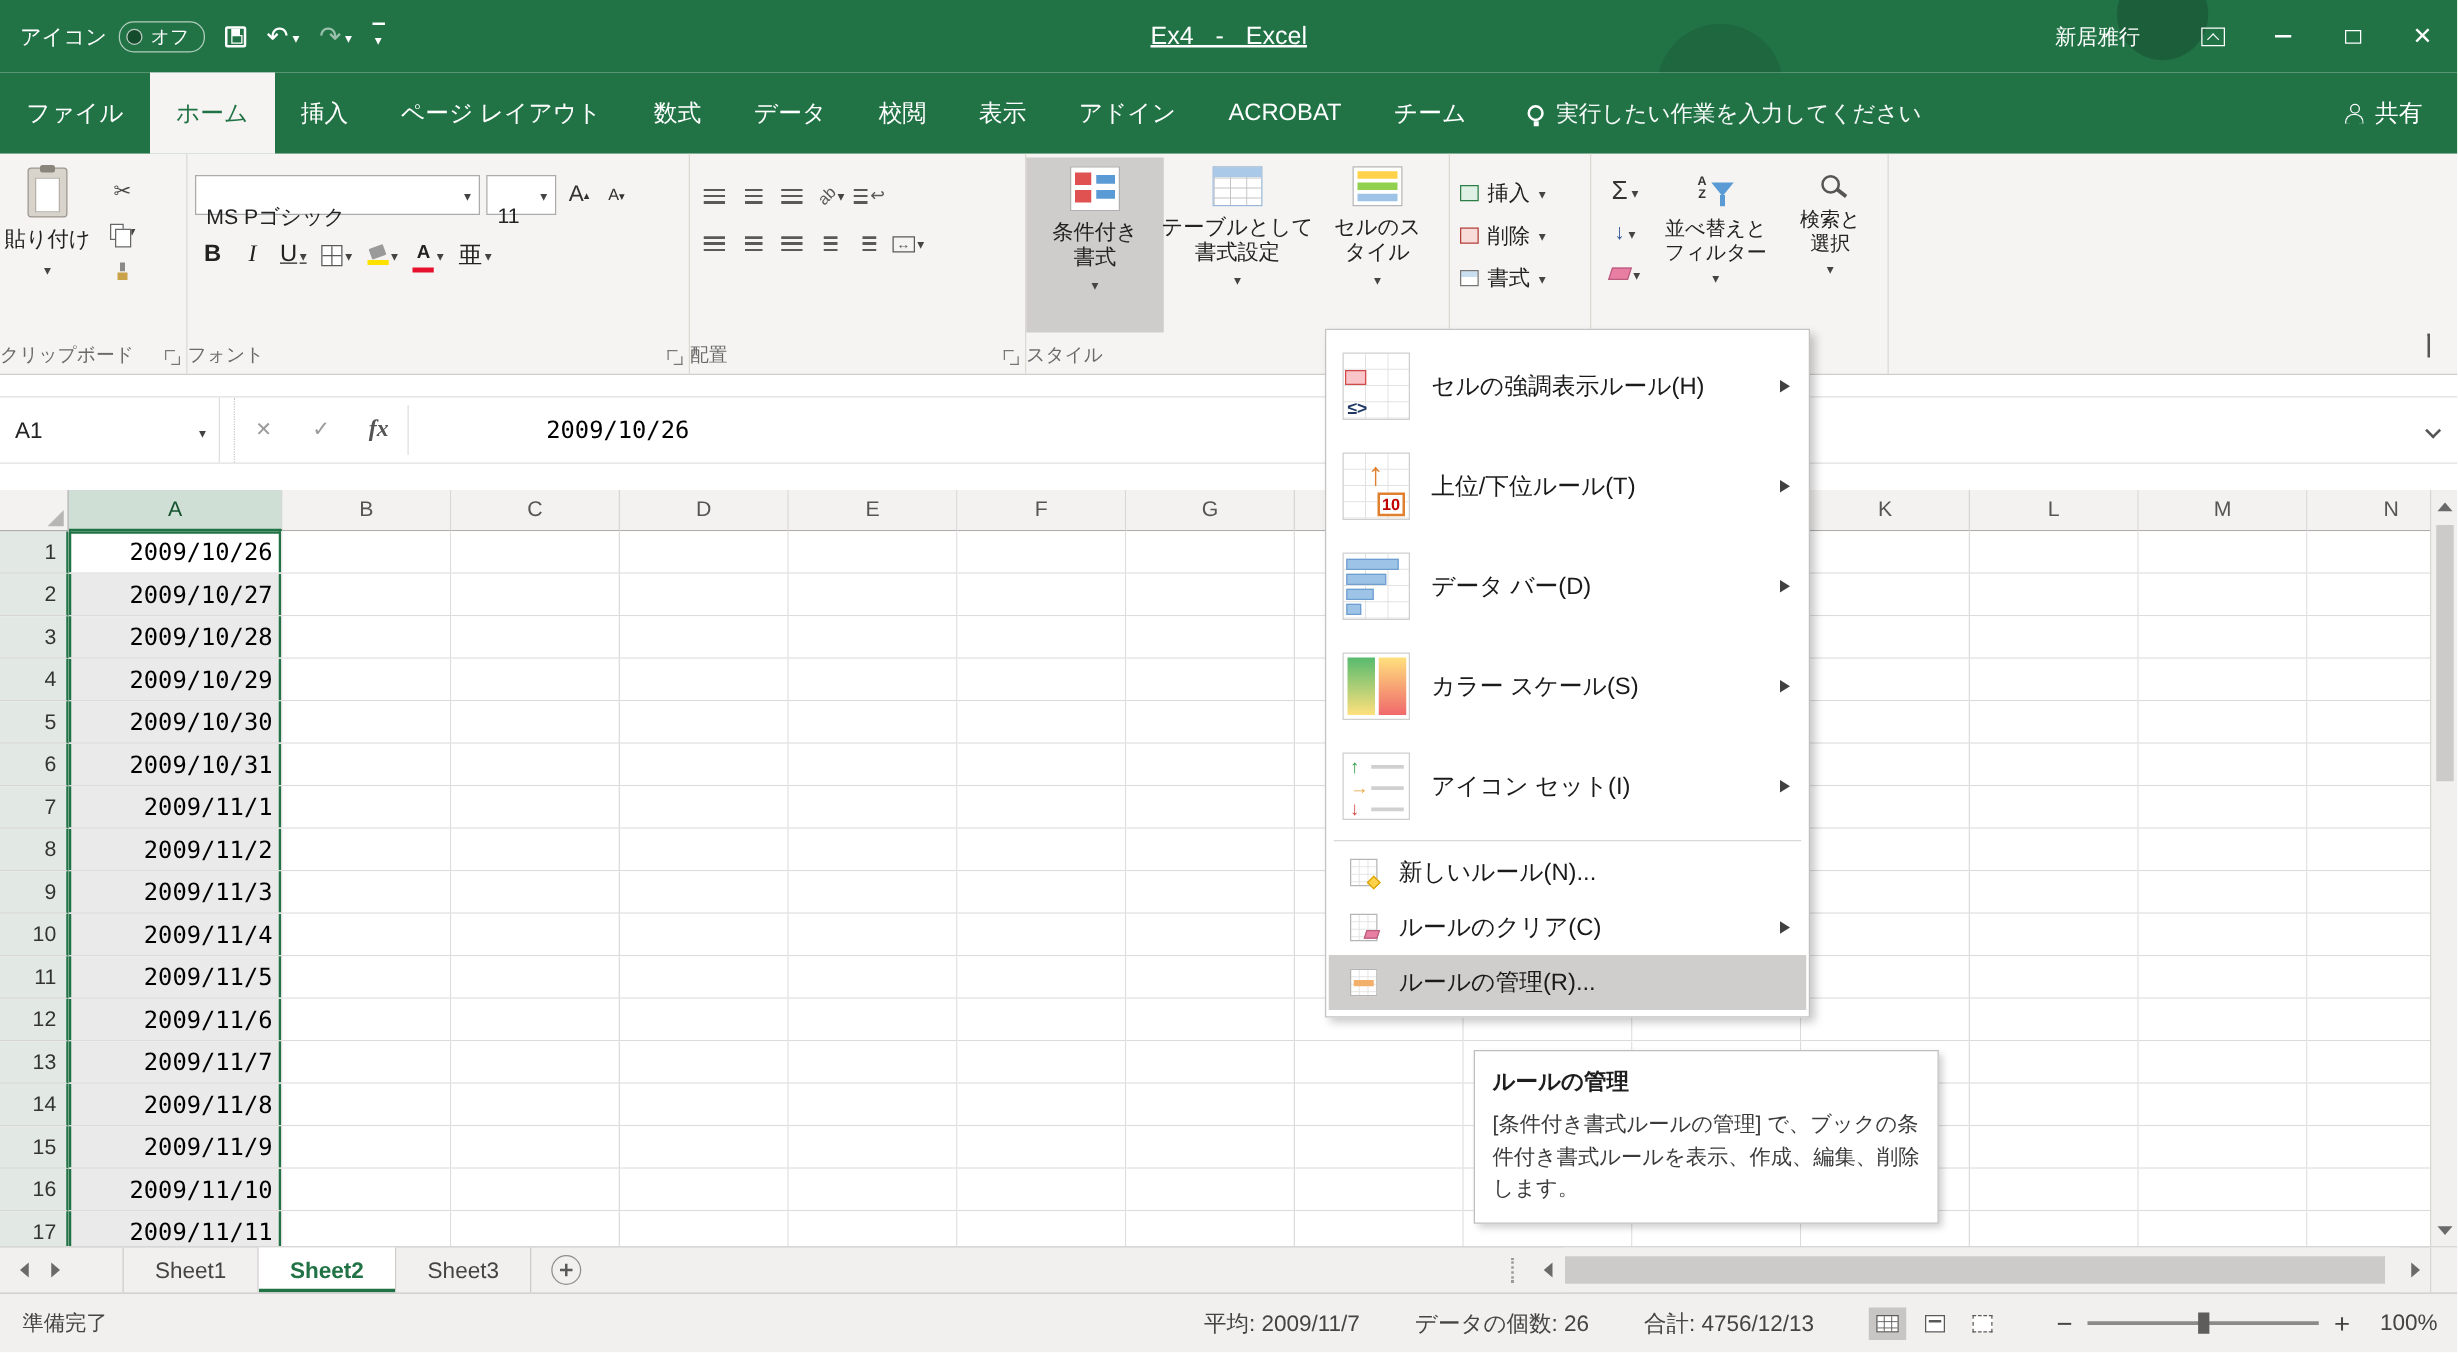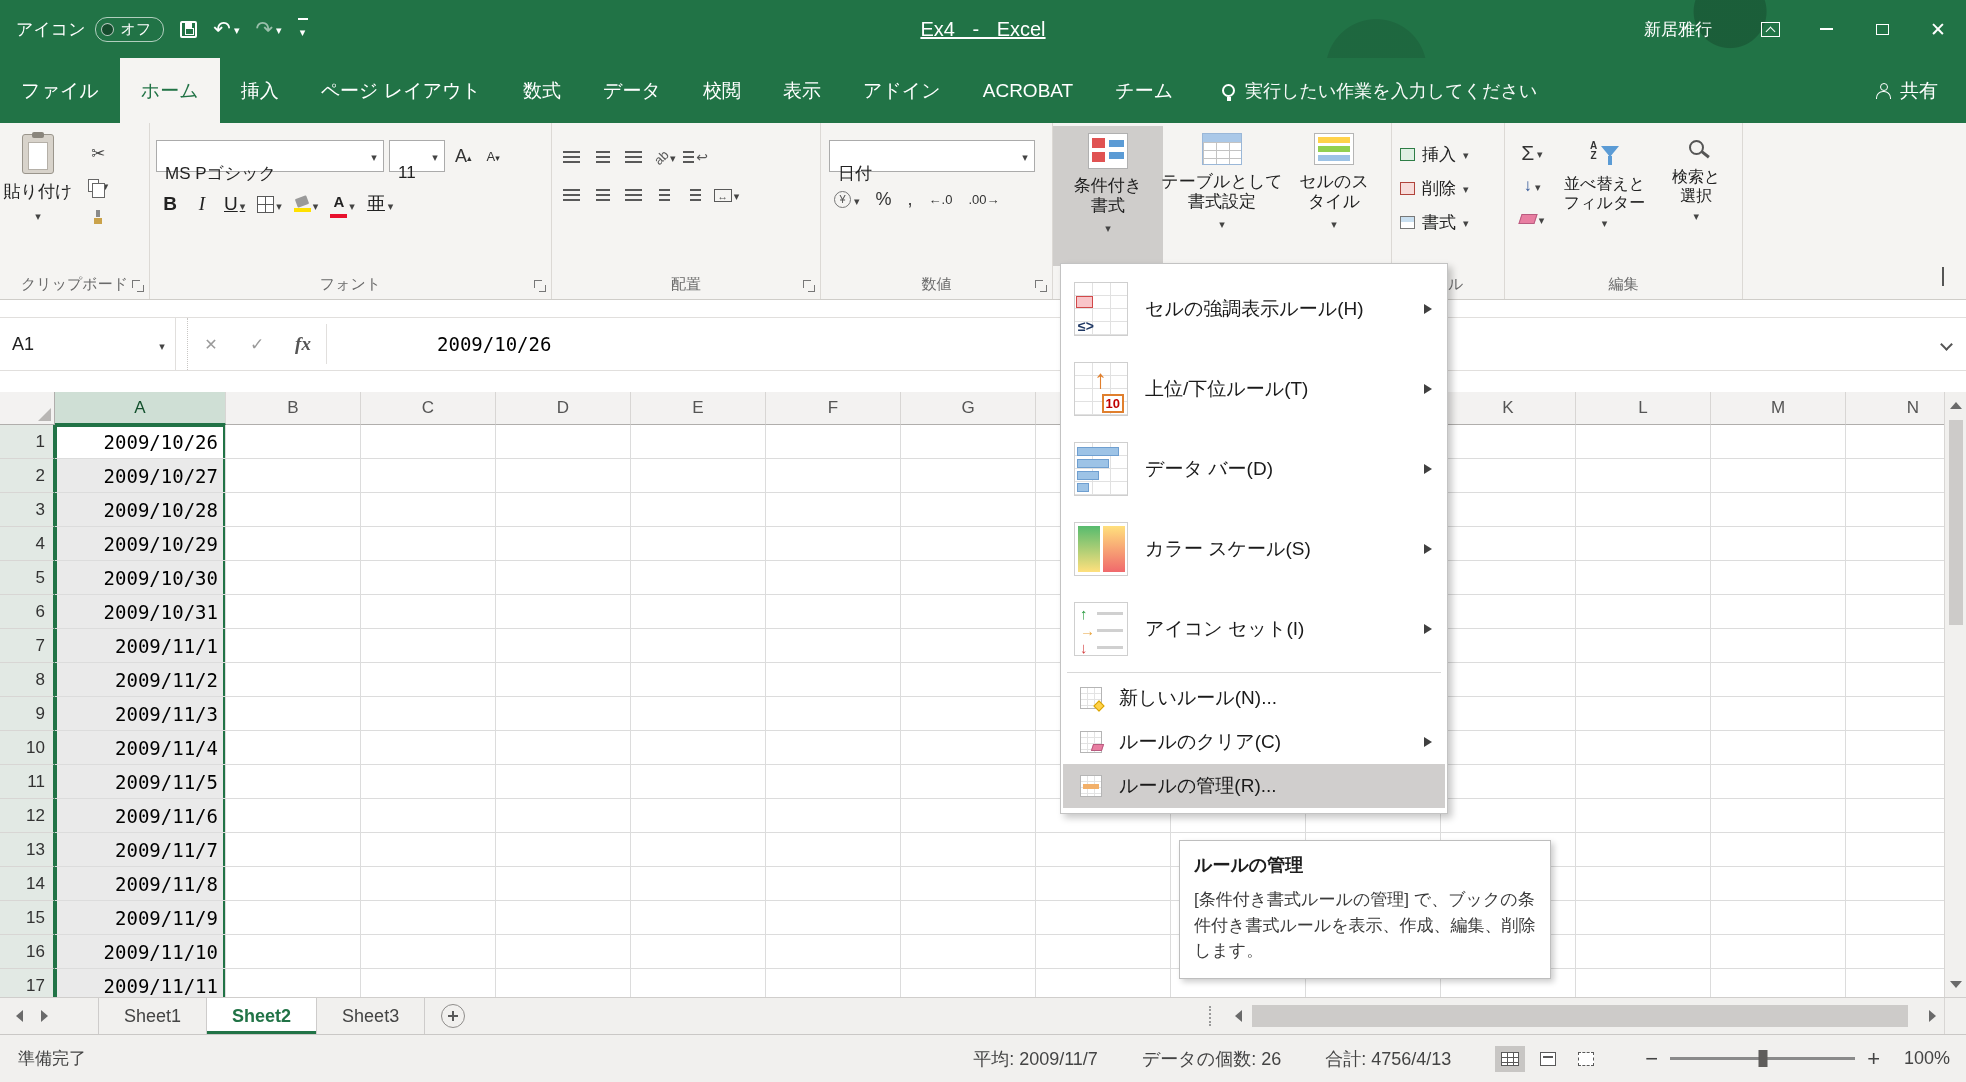--- a/index.html
+++ b/index.html
@@ -66,21 +66,21 @@
   .bulb{width:13px;height:13px;border:2px solid #fff;border-radius:50%;position:relative;}
   .bulb::after{content:"";position:absolute;left:2.5px;bottom:-6px;width:4px;height:4px;background:#fff;}
   .share{margin-left:auto;display:flex;align-items:center;gap:9px;padding-right:28px;font-size:19px;}
   .person{width:15px;height:16px;position:relative;}
   .person::before{content:"";position:absolute;left:3.5px;top:0;width:6px;height:6px;border:1.6px solid #fff;border-radius:50%;}
   .person::after{content:"";position:absolute;left:0;bottom:0;width:13px;height:7px;border:1.6px solid #fff;border-bottom:none;border-radius:7px 7px 0 0;}
 
   
   .ribbon{position:absolute;left:0;right:0;top:123px;height:177px;background:#f5f4f2;border-bottom:1px solid #cfcdc9;display:flex;}
   .rgroup{position:relative;flex-shrink:0;border-right:1px solid #dcd9d5;padding:3px 2px 28px;}
-  .glabel{position:absolute;left:0;right:0;bottom:5px;text-align:center;font-size:15px;color:#6a6a6a;white-space:nowrap;overflow:hidden;}
+  .glabel{position:absolute;left:0;right:0;bottom:5px;font-size:15px;color:#6a6a6a;white-space:nowrap;overflow:hidden;}
   .launcher{position:absolute;right:4px;bottom:6px;width:14px;height:14px;}
   .launcher::before{content:"";position:absolute;left:1px;top:1px;width:7px;height:7px;border-left:1.5px solid #777;border-top:1.5px solid #777;}
   .launcher::after{content:"";position:absolute;right:1px;bottom:1px;width:6px;height:6px;border-right:1.5px solid #777;border-bottom:1.5px solid #777;}
   .g-clip{width:150px;} .g-font{width:402px;} .g-align{width:269px;} .g-num{width:232px;}
   .g-style{width:339px;padding-left:0;padding-right:0;} .g-cells{width:113px;} .g-edit{width:238px;} .g-rest{flex:1;border-right:none;position:relative;}
   .collapse{position:absolute;right:22px;bottom:12px;}
 
   .clip-inner{display:flex;}
   .bigbtn{width:72px;height:140px;display:flex;flex-direction:column;align-items:center;padding-top:8px;font-size:17px;color:#222;}
   .blabel{margin-top:6px;}
@@ -467,46 +467,20 @@
             <span class="mrgic">
               <span class="g-merge"></span>
             </span>
             <span class="car"></span>
           </div>
       </div>
       <div class="glabel">配置</div>
       <div class="launcher"></div>
     </div>
 
-    <div class="rgroup g-num">
-      <div class="inputbox nfmt">
-        <span class="val">日付</span>
-        <span class="car"></span>
-      </div>
-      <div class="n-row2">
-        <div class="nbtn">
-            <span class="coin"></span>
-            <span class="car"></span>
-          </div>
-        <div class="nbtn">
-            <span>%</span>
-          </div>
-        <div class="nbtn">
-            <span>,</span>
-          </div>
-        <div class="nbtn decbtn">
-            <span>←.0</span>
-          </div>
-        <div class="nbtn decbtn">
-            <span>.00→</span>
-          </div>
-      </div>
-      <div class="glabel">数値</div>
-      <div class="launcher"></div>
-    </div>
 
     <div class="rgroup g-style">
       <div class="style-inner">
         <div class="sbig pressed w-cf">
           <div class="cfic"></div>
           <div class="slabel">条件付き書式</div>
           <span class="car"></span>
         </div>
         <div class="sbig w-tb">
           <div class="tbic"></div>
@@ -953,21 +927,21 @@
         </div>
       <div class="sb-corner"></div>
     </div>
   </div>
 
   <div class="statusbar">
     <span class="st-mode">準備完了</span>
     <div class="st-right">
       <span>平均: 2009/11/7</span>
       <span>データの個数: 26</span>
-      <span>合計: 4756/4/13</span>
+      <span>合計: 4756/12/13</span>
       <div class="views">
         <div class="vw on">
             <span class="vw-n"></span>
           </div>
         <div class="vw">
             <span class="vw-l"></span>
           </div>
         <div class="vw">
             <span class="vw-b"></span>
           </div>

